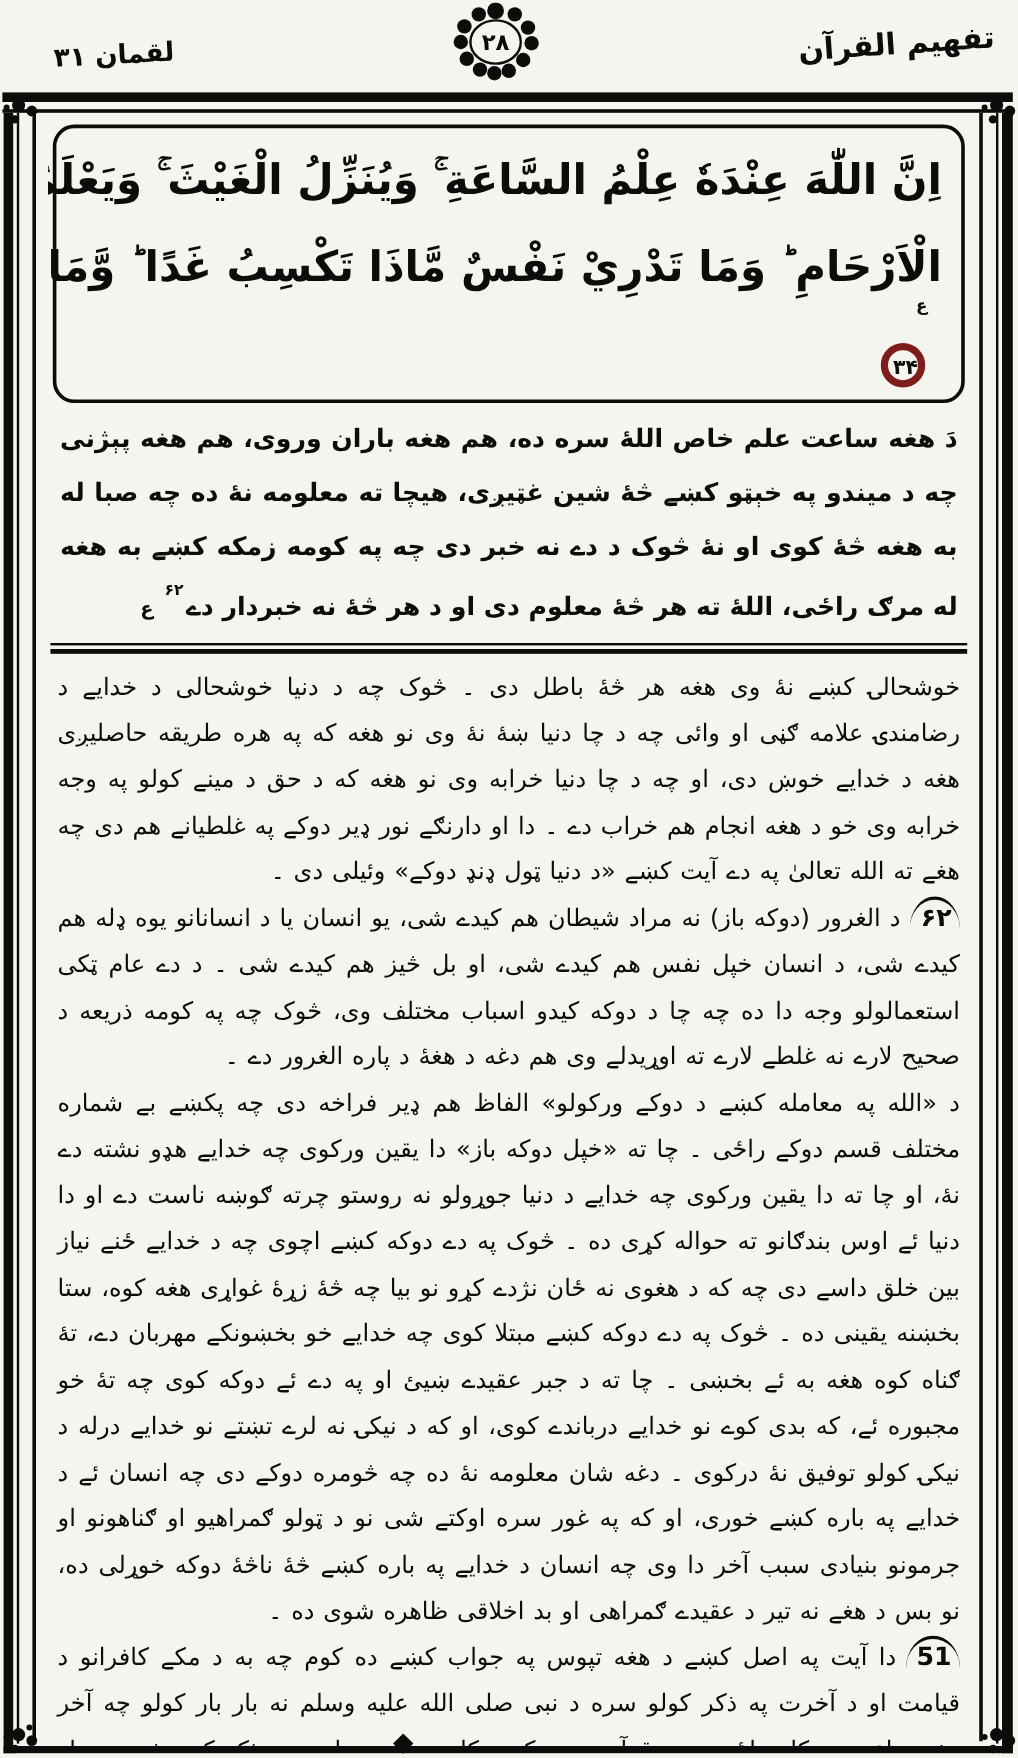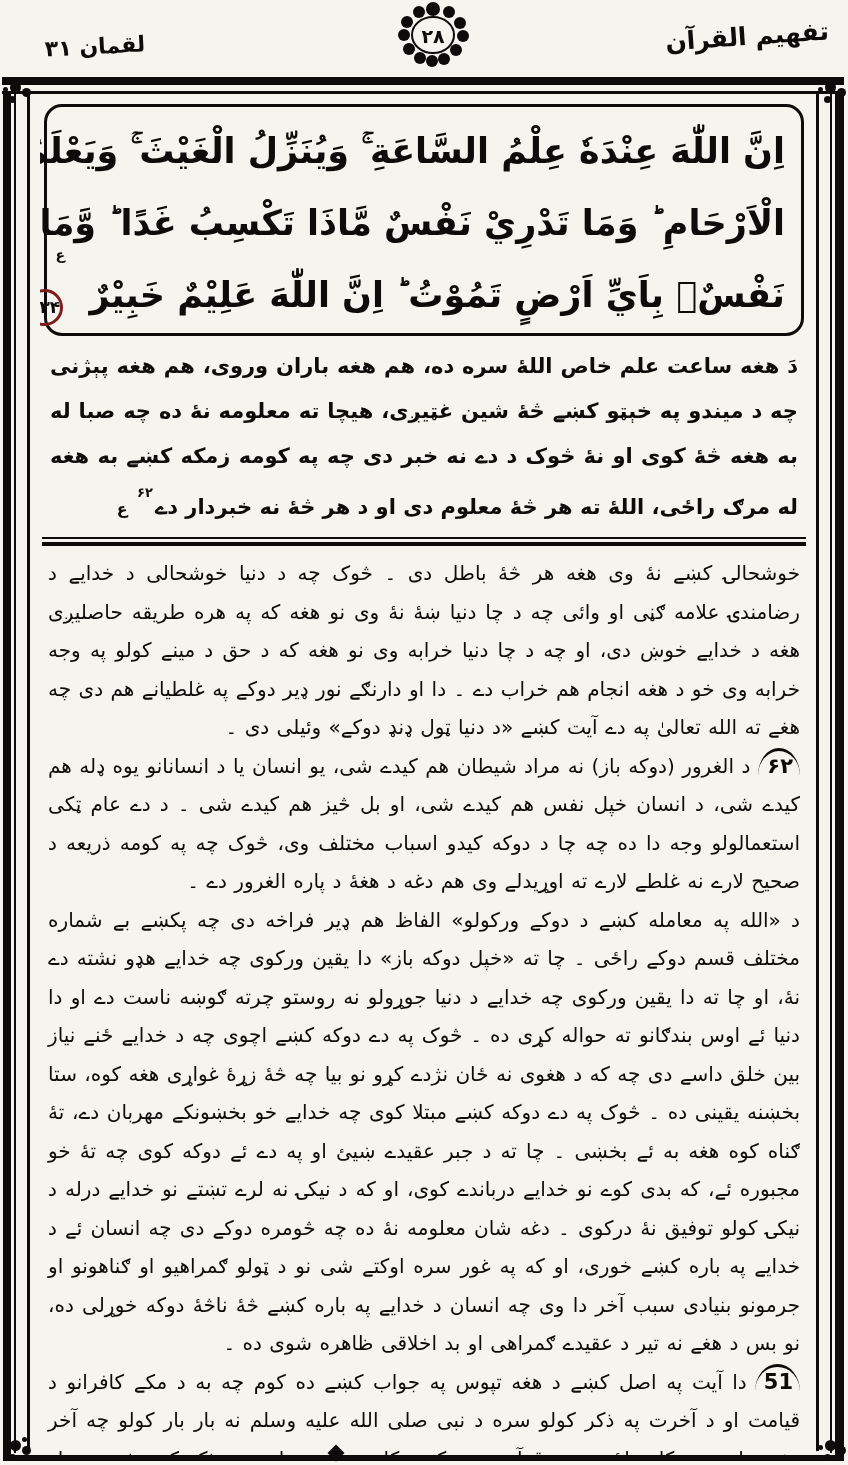--- a/index.html
+++ b/index.html
@@ -16,21 +16,21 @@
   .hdr-right {
     position:absolute; top:22px; right:16px; width:170px;
     font-size:25px; font-weight:bold; text-align:center;
     transform:rotate(-4deg);
   }
   .hdr-left {
     position:absolute; top:34px; left:30px; width:130px;
     font-size:22px; font-weight:bold; text-align:center;
     transform:rotate(-3deg);
   }
-  .medallion { position:absolute; top:2px; left:396px; width:74px; height:66px; }
+  .medallion { position:absolute; top:2px; left:376px; width:74px; height:66px; }
   .medallion svg { position:absolute; inset:0; }
   .medallion .pg-num {
     position:absolute; inset:0; display:flex; align-items:center; justify-content:center;
     font-size:19px; font-weight:bold; padding-top:2px;
   }
 
   
   .top-rule {
     position:absolute; top:77px; left:2px; right:4px; height:17px;
     border-top:8px solid #0d0c0a; border-bottom:3px solid #0d0c0a;
@@ -71,21 +71,21 @@
     padding:8px 16px 4px;
   }
   .q-line {
     direction:rtl; text-align:justify; text-align-last:justify;
     font-size:35px; font-weight:bold; line-height:72px;
     white-space:nowrap; letter-spacing:.5px;
   }
   .v-end { display:inline-block; position:relative; margin-right:14px; vertical-align:-6px; }
   .v-circle {
     display:inline-block; width:37px; height:37px;
-    border:3px solid #7f1d1d; border-radius:50%;
+    border:6px solid #7f1d1d; border-radius:50%;
     font-size:17px; line-height:31px; font-weight:bold;
   }
   .ruku-mark {
     position:absolute; top:-17px; right:-2px;
     font-size:14px; font-weight:bold; line-height:1;
   }
 
   .translation {
     direction:rtl; text-align:justify;
     font-size:21px; line-height:45px; font-weight:bold;
@@ -149,21 +149,20 @@
   <span class="orn bl"></span>
   <span class="orn br"></span>
   <span class="bottom-diamond"></span>
 
   <div class="content">
 
     <div class="quran-box">
       <div class="q-line">اِنَّ اللّٰهَ عِنْدَهٗ عِلْمُ السَّاعَةِ ۚ وَيُنَزِّلُ الْغَيْثَ ۚ وَيَعْلَمُ مَا فِي</div>
       <div class="q-line">الْاَرْحَامِ ؕ وَمَا تَدْرِيْ نَفْسٌ مَّاذَا تَكْسِبُ غَدًا ؕ وَّمَا تَدْرِيْ</div>
       <div class="q-line">
-        <span>نَفْسٌۢ بِاَيِّ اَرْضٍ تَمُوْتُ ؕ اِنَّ اللّٰهَ عَلِيْمٌ خَبِيْرٌ</span>
         <span class="v-end"><span class="ruku-mark">ع</span><span class="v-circle">۳۴</span></span>
       </div>
     </div>
 
     <div class="translation"><span>دَ هغه ساعت علم خاص اللهٔ سره ده، هم هغه باران وروی، هم هغه پېژنی چه د میندو په خېټو کښے څهٔ شین غټیږی، هیچا ته معلومه نهٔ ده چه صبا له به هغه څهٔ کوی او نهٔ څوک د دے نه خبر دی چه په کومه زمکه کښے به هغه له مرګ راځی، اللهٔ ته هر څهٔ معلوم دی او د هر څهٔ نه خبردار دے</span><sup class="note-ref">۶۲</sup> <span class="end-mark">ع</span></div>
 
     <div class="rule"></div>
 
     <div class="commentary">
       <p><span>خوشحالۍ کښے نهٔ وی هغه هر څهٔ باطل دی ۔ څوک چه د دنیا خوشحالی د خدایے د رضامندۍ علامه ګڼی او وائی چه د چا دنیا ښهٔ نهٔ وی نو هغه که په هره طریقه حاصلیږی هغه د خدایے خوښ دی، او چه د چا دنیا خرابه وی نو هغه که د حق د مینے کولو په وجه خرابه وی خو د هغه انجام هم خراب دے ۔ دا او دارنګے نور ډیر دوکے په غلطیانے هم دی چه هغے ته الله تعالیٰ په دے آیت کښے «د دنیا ټول ډنډ دوکے» وئیلی دی ۔</span></p>

